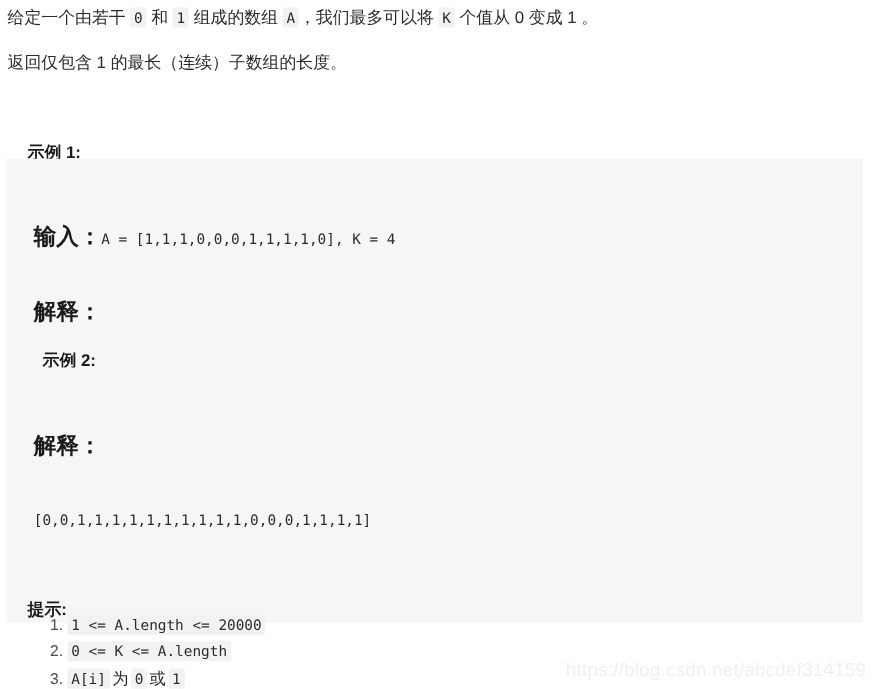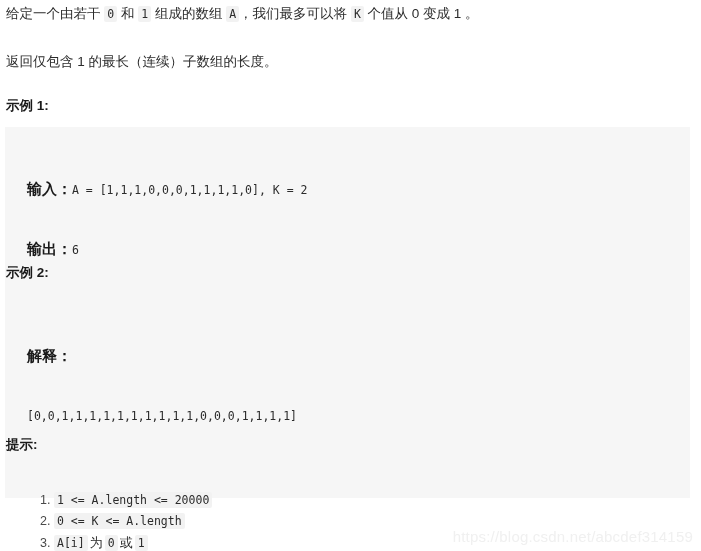--- a/index.html
+++ b/index.html
@@ -27,43 +27,43 @@
 
   
   .para {
     font-size: 13.5px;
     line-height: 20px;
     color: #2b2b2b;
     margin: 0;
     padding: 0;
   }
   #para-1 { position: absolute; left: 6px; top: 4px; }
-  #para-2 { position: absolute; left: 6px; top: 40px; margin-top: 12px; }
+  #para-2 { position: absolute; left: 6px; top: 40px; }
 
   
   .chip {
     font-family: "DejaVu Sans Mono", "Liberation Mono", monospace;
     font-size: 11.5px;
     background: #f2f2f2;
     color: #2b2b2b;
     padding: 1px 3px;
     border-radius: 2px;
     white-space: pre;
   }
 
   
   .heading {
     font-size: 13.5px;
     font-weight: bold;
     color: #1a1a1a;
-    margin: 0;
+    margin: 16px;
   }
   #heading-ex1 { position: absolute; left: 6px; top: 97px; }
-  #heading-ex2 { position: absolute; left: 6px; top: 264px; }
-  #heading-hints { position: absolute; left: 6px; top: 436px; }
+  #heading-ex2 { position: absolute; left: 18px; top: 264px; }
+  #heading-hints { position: absolute; left: 6px; top: 463px; }
 
   
   .codeblock {
     position: absolute;
     left: 5px;
     width: 685px;
     box-sizing: border-box;
     background: #f6f6f6;
     padding: 12px 0 12px 22px;
     font-family: "DejaVu Sans Mono", "Liberation Mono", monospace;
@@ -72,21 +72,21 @@
     color: #2b2b2b;
     white-space: pre;
   }
   #codeblock-1 { top: 127px; }
   #codeblock-2 { top: 294px; }
 
   .code-line { display: block; height: 20px; }
   .code-label {
     font-family: "Liberation Sans", "DejaVu Sans", sans-serif;
     font-weight: bold;
-    font-size: 15px;
+    font-size: 18px;
     color: #1a1a1a;
   }
   .code-cjk {
     font-family: "DejaVu Sans Mono", "Liberation Mono", monospace;
     letter-spacing: 0.6px;
   }
 
   
   .hints-list {
     position: absolute;
@@ -133,22 +133,21 @@
 
 <div class="page">
 
   <p class="para" id="para-1"><span>给定一个由若干 </span><span class="chip">0</span><span> 和 </span><span class="chip">1</span><span> 组成的数组 </span><span class="chip">A</span><span>，我们最多可以将 </span><span class="chip">K</span><span> 个值从 0 变成 1 。</span></p>
 
   <p class="para" id="para-2">返回仅包含 1 的最长（连续）子数组的长度。</p>
 
   <div class="heading" id="heading-ex1">示例 1:</div>
 
   <div class="codeblock" id="codeblock-1">
-    <span class="code-line"><span class="code-label">输入：</span><span>A = [1,1,1,0,0,0,1,1,1,1,0], K = 2</span></span>
-    <span class="code-line"><span class="code-label">输出：</span><span>6</span></span>
+    <span class="code-line"><span class="code-label">输入：</span><span>A = [1,1,1,0,0,0,1,1,1,1,0], K = 4</span></span>
     <span class="code-line"><span class="code-label">解释：</span></span>
     <span class="code-line">[1,1,1,0,0,1,1,1,1,1,1]</span>
     <span class="code-line code-cjk">粗体数字从 0 翻转到 1，最长的子数组长度为 6。</span>
   </div>
 
   <div class="heading" id="heading-ex2">示例 2:</div>
 
   <div class="codeblock" id="codeblock-2">
     <span class="code-line"><span class="code-label">解释：</span></span>
     <span class="code-line">[0,0,1,1,1,1,1,1,1,1,1,1,0,0,0,1,1,1,1]</span>

